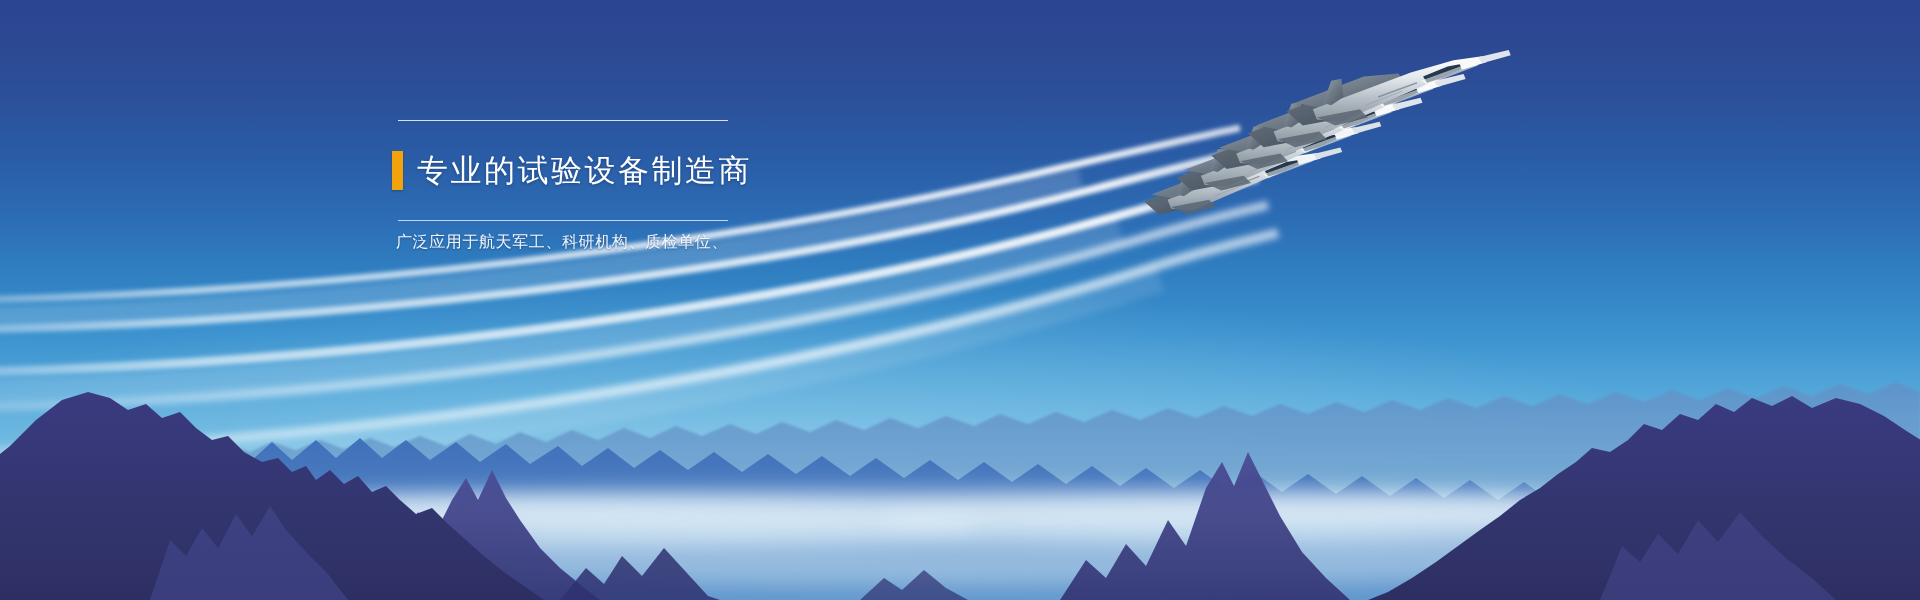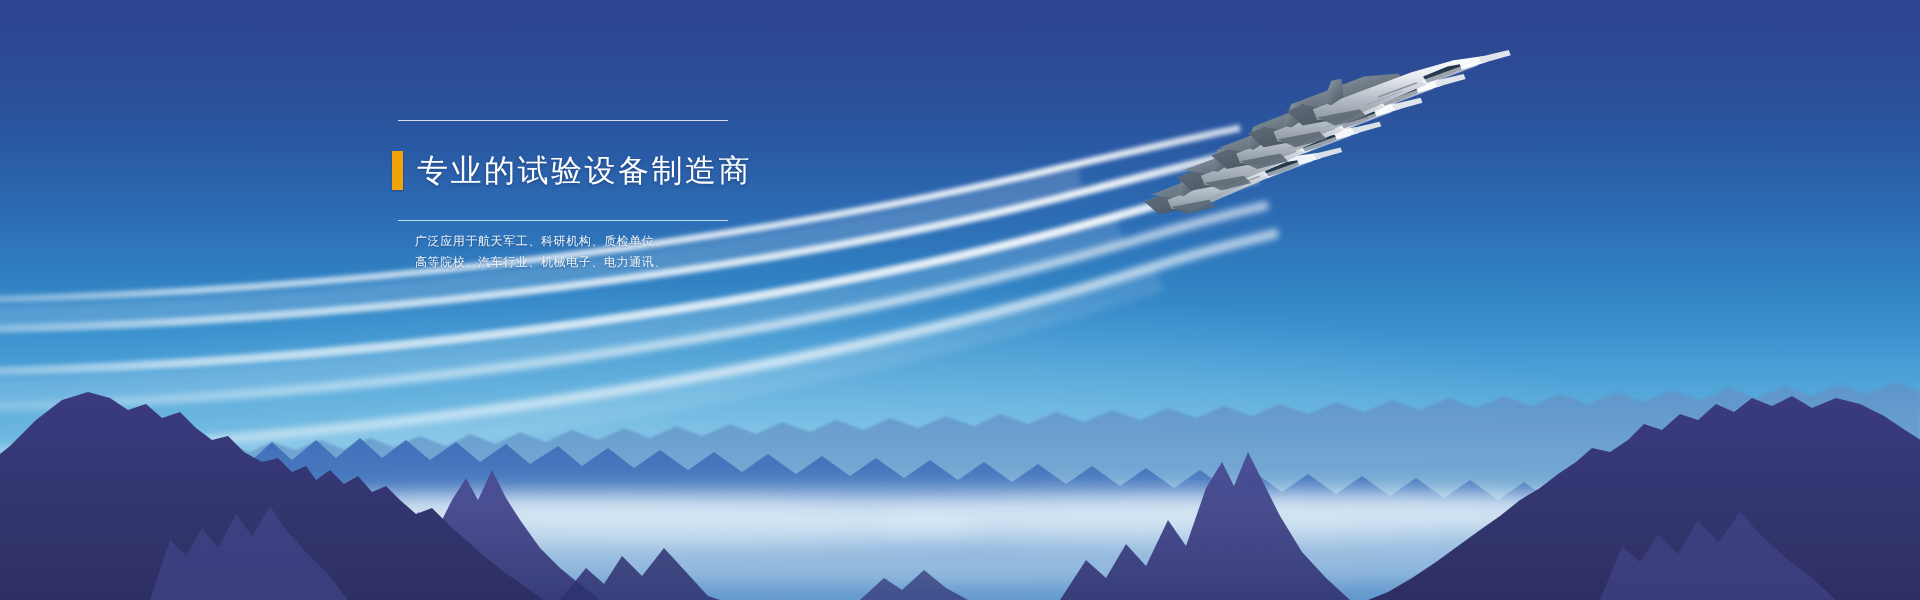--- a/index.html
+++ b/index.html
@@ -54,21 +54,21 @@
     margin-left:14px;font-size:31px;line-height:1;letter-spacing:2.5px;
     font-weight:400;color:#ffffff;
     text-shadow:0 1px 3px rgba(10,35,80,.45);
     white-space:nowrap;
   }
   .rule-bottom{
     width:330px;height:1px;background:rgba(255,255,255,.72);
     margin:13px 0 10px 6px;
   }
   .sub{
-    margin-left:23px;font-size:12px;line-height:21.5px;
+    margin-left:4px;font-size:16px;line-height:21.5px;
     letter-spacing:.6px;color:#f2f7fc;
     text-shadow:0 1px 2px rgba(10,35,80,.40);
     white-space:nowrap;
   }
 </style>
 </head>
 <body>
 
 <div id="banner">
 
@@ -289,16 +289,15 @@
     <div class="rule-top"></div>
 
     <div class="headline-row">
       <span class="accent-bar"></span>
       <h1 class="headline">专业的试验设备制造商</h1>
     </div>
 
     <div class="rule-bottom"></div>
 
     <div class="sub">广泛应用于航天军工、科研机构、质检单位、</div>
-    <div class="sub">高等院校、汽车行业、机械电子、电力通讯、</div>
   </div>
 
 </div>
 
 </body></html>

